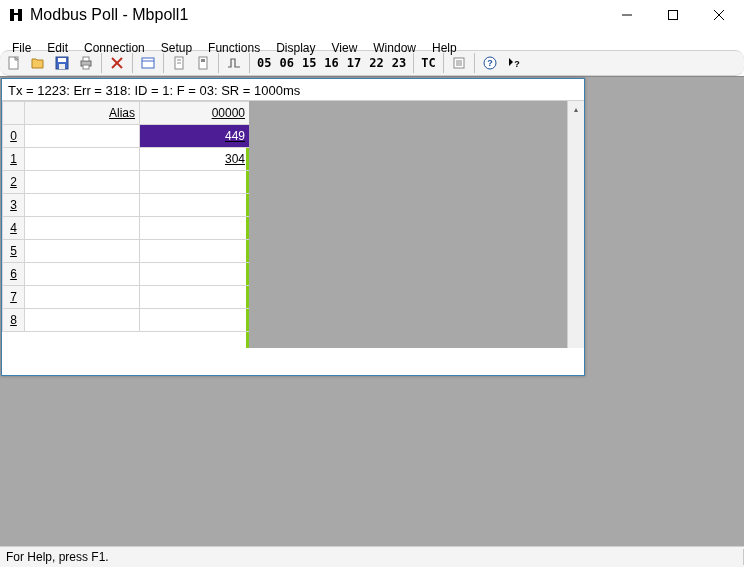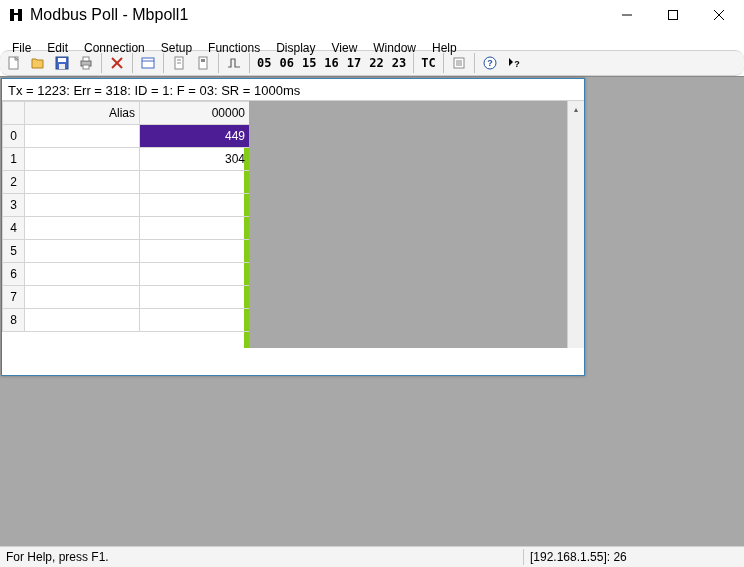--- a/index.html
+++ b/index.html
@@ -34,21 +34,21 @@
   .cbtns { display: flex; gap: 2px; }
   .cbtn { width: 28px; height: 16px; border: 1px solid #888; border-radius: 2px; display: flex; align-items: center; justify-content: center; }
   .cbtn.min { background: linear-gradient(#f6f8fa,#d2dbe6); }
   .cbtn.max { background: linear-gradient(#f6f8fa,#d2dbe6); }
   .cbtn.close { background: linear-gradient(#e9816a,#c4472b); border-color:#8a3220; }
   .cbtn svg { width: 9px; height: 9px; }
 
   .status-line { padding: 4px 6px; font-size: 13px; background: #fff; border-bottom: 1px solid #d0d0d0; height: 22px; }
 
   .grid-wrap { position: relative; height: 247px; display: flex; }
-  .grid-left { width: 247px; display: flex; flex-direction: column; border-right: 5px solid #84cc16; }
+  .grid-left { width: 247px; display: flex; flex-direction: column; border-right: 3px solid #84cc16; text-decoration: underline; }
   .grid-right { flex:1; background: #a8a8a8; position: relative; }
   .vscroll { position: absolute; right: 0; top: 0; bottom: 0; width: 17px; background: #f0f0f0; border-left: 1px solid #d0d0d0; }
   .vscroll .arrow { position:absolute; left:0; right:0; height:17px; display:flex; align-items:center; justify-content:center; font-size:8px; color:#606060; }
   .vscroll .arrow.up { top:0; }
 
   table.grid { border-collapse: collapse; width: 100%; table-layout: fixed; }
   table.grid th, table.grid td { border: 1px solid #d4d4d4; height: 23px; font-size: 12px; padding: 0 4px; }
   table.grid th { background: #f5f5f5; font-weight: normal; }
   table.grid .rowhdr { width: 22px; text-align: center; background: #f5f5f5; }
   table.grid .alias { width: 115px; text-align: right; }
@@ -267,14 +267,13 @@
         </div>
       </div>
     </div>
   </div>
 </div>
 
 <div class="statusbar">
   <span class="cell">For Help, press F1.</span>
   <span class="spacer"></span>
   <span class="sep"></span>
-  <span class="cell" style="min-width:220px">[192.168.1.55]: 26</span>
 </div>
 
 </body></html>

